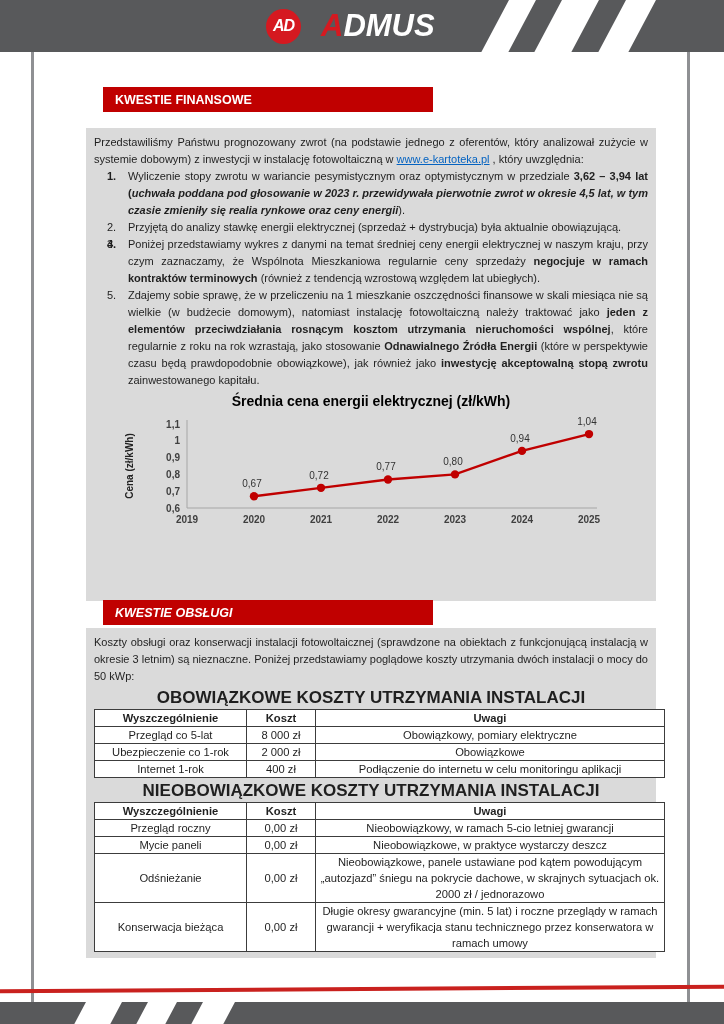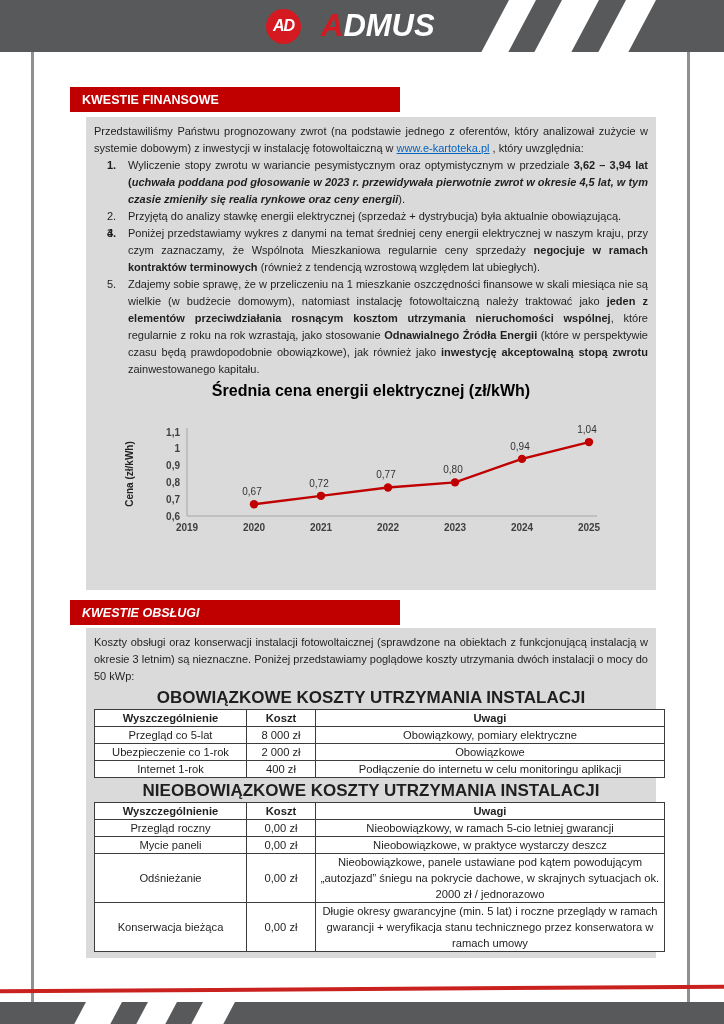--- a/index.html
+++ b/index.html
@@ -17,37 +17,37 @@
   .logo{position:absolute;top:8px;left:266px;height:36px;display:flex;align-items:center;gap:20px;}
   .logo-badge{width:35px;height:35px;border-radius:50%;background:#D51920;color:#fff;font-weight:bold;
     font-style:italic;font-size:16px;display:flex;align-items:center;justify-content:center;letter-spacing:-1px;}
   .logo-text{font-size:31px;font-weight:bold;font-style:italic;color:#ffffff;line-height:36px;letter-spacing:0;}
   .logo-a{color:#D51920;}
   
   .vline{position:absolute;top:52px;width:3px;height:950px;background:#8f9093;}
   .vl-left{left:31px;}
   .vl-right{left:687px;}
   
-  .sec-header{position:absolute;left:70px;width:330px;height:25px;background:#C00000;color:#ffffff;
+  .sec-header{position:absolute;left:103px;width:330px;height:25px;background:#C00000;color:#ffffff;
     font-weight:bold;font-size:12.5px;display:flex;align-items:center;padding-left:12px;box-sizing:border-box;}
   #sec1{top:87px;}
   #sec2{top:600px;font-style:italic;}
   .content-box{position:absolute;left:86px;width:570px;background:#DADADA;box-sizing:border-box;padding:6px 8px 6px;}
-  #box1{top:117px;height:473px;}
+  #box1{top:128px;height:473px;}
   #box2{top:628px;min-height:315px;}
   .para{margin:0;font-size:11px;line-height:17px;text-align:justify;}
   .num-list{margin:0;padding:0;list-style:none;}
   .num-list li{position:relative;padding-left:34px;font-size:11px;line-height:17px;text-align:justify;}
   .li-num{position:absolute;left:13px;}
   .b,.seg-b{font-weight:bold;}
   .seg-i{font-style:italic;}
   a.link{color:#0563C1;text-decoration:underline;cursor:pointer;}
   
   .chart-block{width:500px;margin:4px auto 0;text-align:center;}
-  .chart-title{font-weight:bold;font-size:16px;color:#000;margin:0 0 18px;}
+  .chart-title{font-weight:bold;font-size:14px;color:#000;margin:0 0 1px;}
   .tick{font-size:10px;fill:#3F3F3F;font-weight:600;font-family:"Liberation Sans",sans-serif;}
   .dlabel{font-size:10px;fill:#333333;font-family:"Liberation Sans",sans-serif;}
   .ytitle{font-size:10px;font-weight:bold;fill:#222222;font-family:"Liberation Sans",sans-serif;}
   
   .tbl-title{font-weight:bold;font-size:17px;text-align:center;margin:3px 0 1px;}
   table.costs{border-collapse:collapse;width:549px;margin:0 auto;background:#ffffff;font-size:11.2px;table-layout:fixed;}
   .costs th,.costs td{border:1px solid #3c3c3c;padding:0 3px;text-align:center;line-height:16px;vertical-align:middle;overflow:hidden;}
   .costs th{font-weight:bold;}
   .col-item{width:145px;}
   .col-cost{width:62px;}

